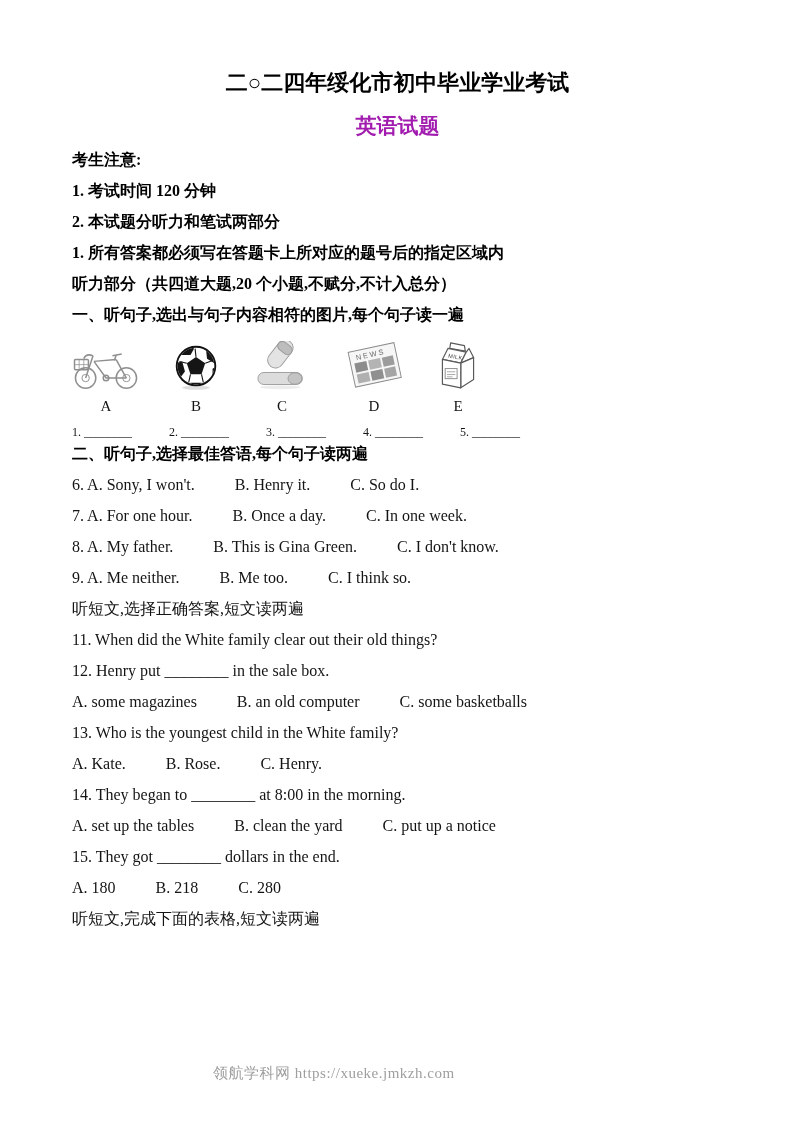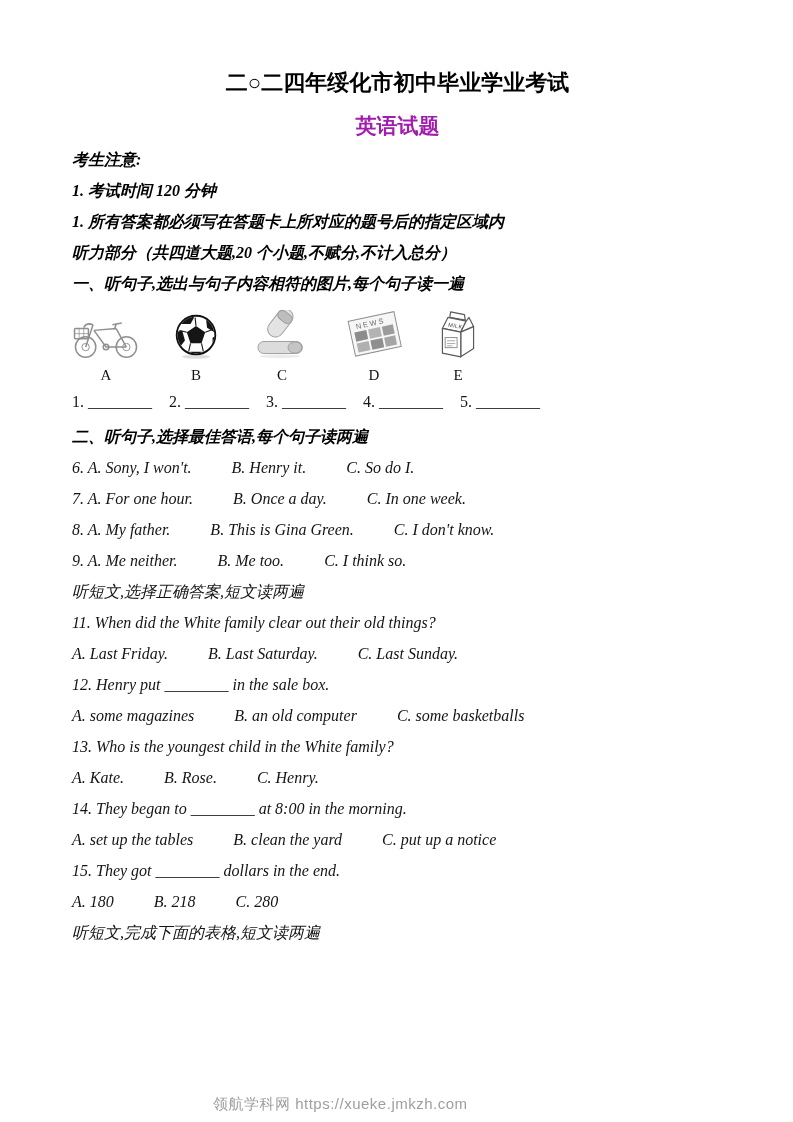--- a/index.html
+++ b/index.html
@@ -18,55 +18,56 @@
     text-align:center; font-size:22px; font-weight:700;
     line-height:26px; color:#000;
   }
   .subtitle {
     text-align:center; font-size:21px; font-weight:700;
     line-height:26px; margin-top:17px; margin-bottom:12px; color:#a21caf;
   }
 
   .l {
     height:17px; line-height:17px; margin-bottom:14px;
-    font-size:16px; white-space:nowrap;font-style:italic;
+    font-size:16px; white-space:nowrap;
   }
   .bold { font-weight:700; color:#000; }
 
   .opts { display:flex; gap:40px; }
   .opts span { display:inline-block; }
 
   .pics {
     display:flex; width:408px; justify-content:space-between;
     align-items:flex-end; margin:14px 0 10px 0;
   }
   .pic { text-align:center; }
   .pic .lbl { margin-top:3px; font-size:15px; line-height:16px; }
 
-  .blanks { display:flex; margin-bottom:18px; height:17px; line-height:17px; font-size:16px; }
+  .blanks { display:flex; margin-bottom:4px; height:17px; line-height:17px; font-size:12px; }
   .blanks span { display:inline-block; width:97px; }
 
   .watermark {
-    position:absolute; left:213px; top:1095px;
-    font-family:Liberation Sans, sans-serif;
+    position:absolute; left:213px; top:1064px;
+    font-family:Liberation Serif, serif;
     font-size:15px; color:#9e9e9e; letter-spacing:0.5px;
     white-space:nowrap;
   }
 </style>
 </head>
 <body>
 
 <div class="page">
   <div class="content">
 
     <div class="title">二○二四年绥化市初中毕业学业考试</div>
     <div class="subtitle">英语试题</div>
 
     <div class="l bold">考生注意:</div>
     <div class="l bold">1. 考试时间 120 分钟</div>
+    <div class="l bold">2. 本试题分听力和笔试两部分</div>
     <div class="l bold">1. 所有答案都必须写在答题卡上所对应的题号后的指定区域内</div>
 
     <div class="l bold">听力部分（共四道大题,20 个小题,不赋分,不计入总分）</div>
     <div class="l bold">一、听句子,选出与句子内容相符的图片,每个句子读一遍</div>
 
     <div class="pics">
       <div class="pic">
         <span>
           <svg viewBox="0 0 72 54" width="68" height="50" aria-hidden="true">
             <g fill="none" stroke="#8f8f8f" stroke-width="1.6">
@@ -189,25 +190,20 @@
     </div>
     <div class="l opts">
       <span>9. A. Me neither.</span>
       <span>B. Me too.</span>
       <span>C. I think so.</span>
     </div>
 
     <div class="l">听短文,选择正确答案,短文读两遍</div>
 
     <div class="l">11. When did the White family clear out their old things?</div>
-    <div class="l opts">
-      <span>A. Last Friday.</span>
-      <span>B. Last Saturday.</span>
-      <span>C. Last Sunday.</span>
-    </div>
 
     <div class="l">12. Henry put ________ in the sale box.</div>
     <div class="l opts">
       <span>A. some magazines</span>
       <span>B. an old computer</span>
       <span>C. some basketballs</span>
     </div>
 
     <div class="l">13. Who is the youngest child in the White family?</div>
     <div class="l opts">

